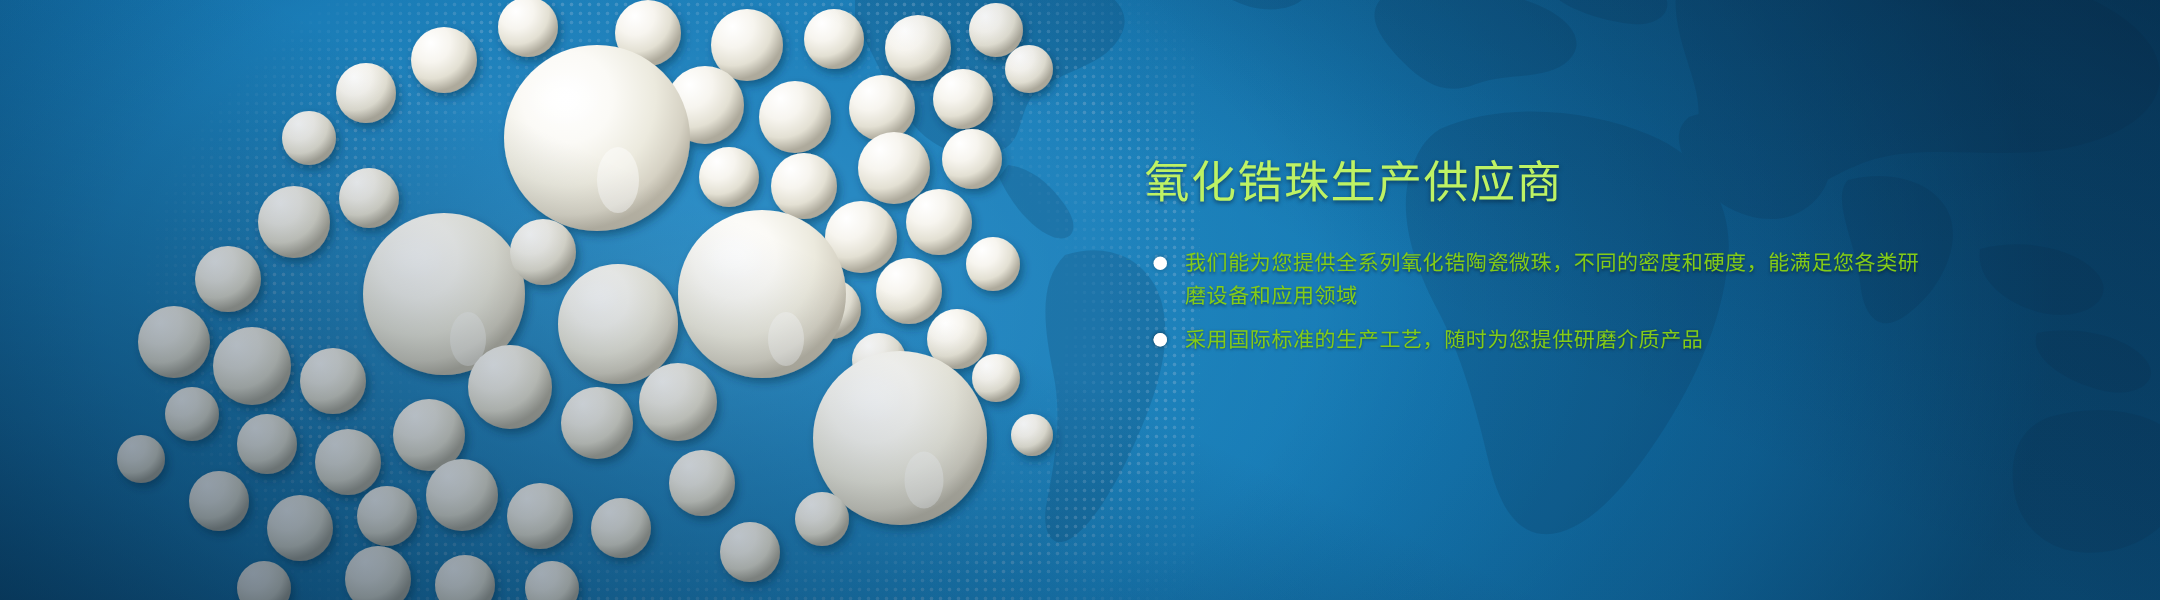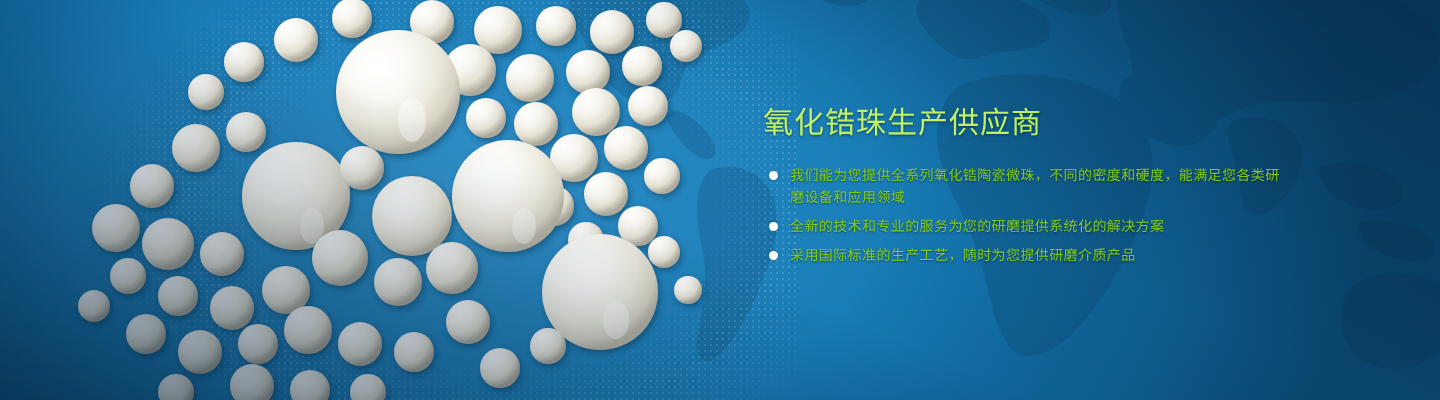--- a/index.html
+++ b/index.html
@@ -295,21 +295,20 @@
   <div class="copy">
     <h1 class="headline">氧化锆珠生产供应商</h1>
 
     <ul class="bullets">
       <li class="bullet">
         <span class="dot"></span>
         <span>我们能为您提供全系列氧化锆陶瓷微珠，不同的密度和硬度，能满足您各类研磨设备和应用领域</span>
       </li>
       <li class="bullet">
         <span class="dot"></span>
-        <span>全新的技术和专业的服务为您的研磨提供系统化的解决方案</span>
       </li>
       <li class="bullet">
         <span class="dot"></span>
         <span>采用国际标准的生产工艺，随时为您提供研磨介质产品</span>
       </li>
     </ul>
   </div>
 
 </div>
 

